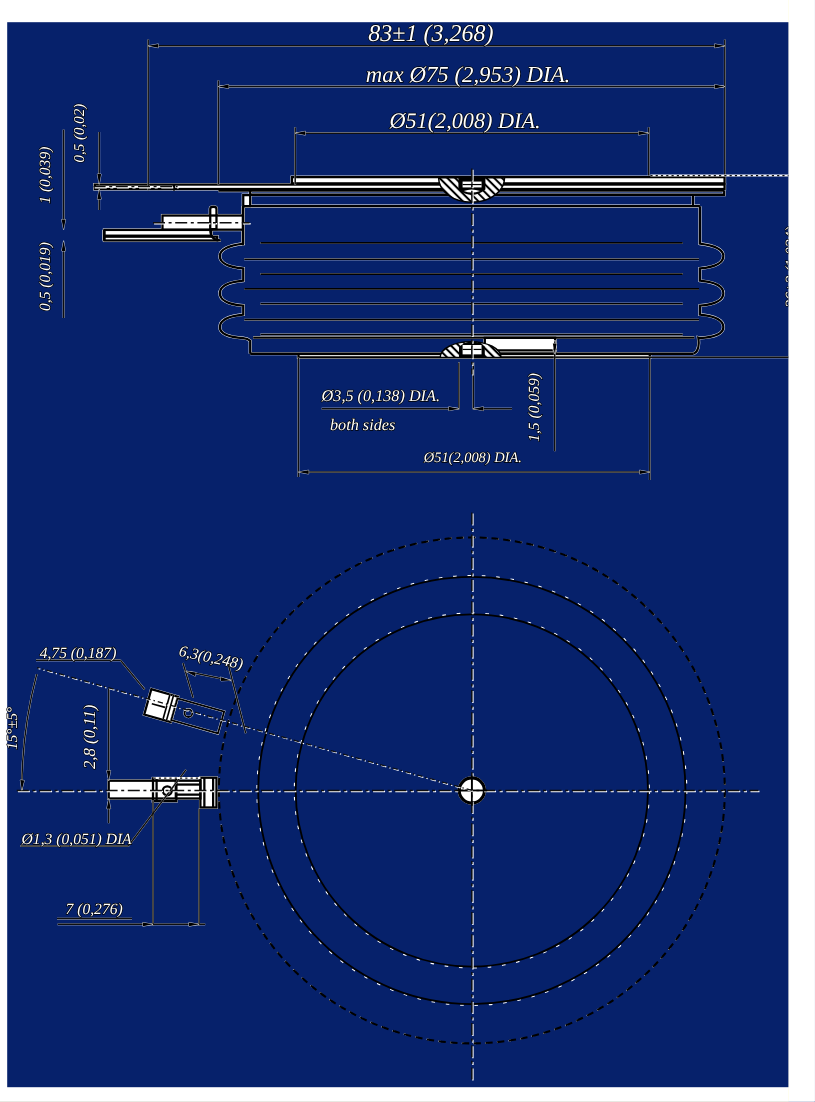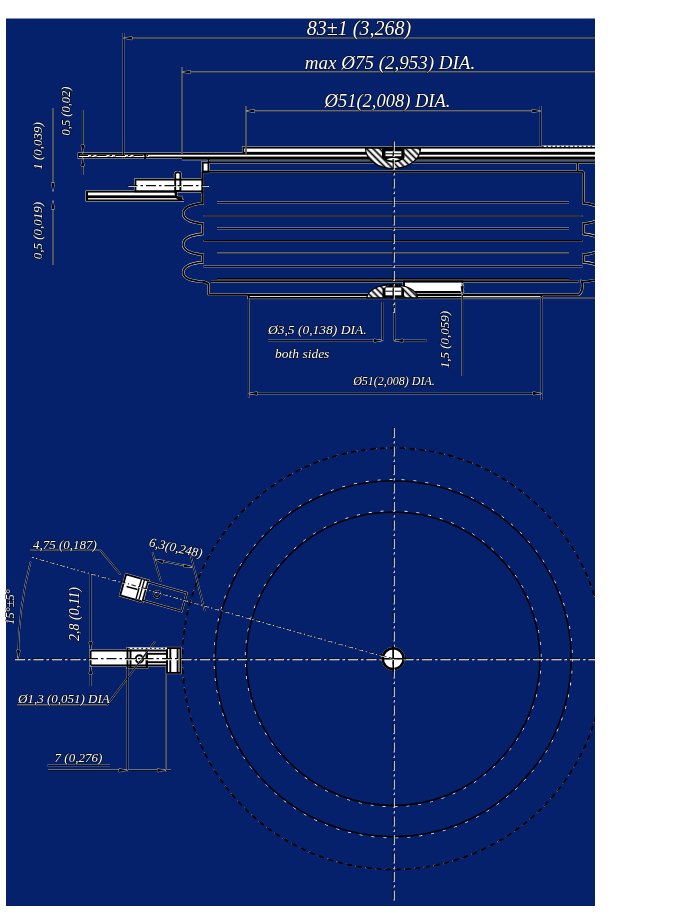--- a/index.html
+++ b/index.html
@@ -1,16 +1,16 @@
 <!DOCTYPE html>
 <html><head>
 <meta charset="utf-8">
 <style>
   html,body{margin:0;padding:0;background:#ffffff;}
-  #page{position:relative;width:595px;height:918px;background:#fef9c3;overflow:hidden;}
+  #page{position:relative;width:657px;height:918px;background:#fef9c3;overflow:hidden;}
   svg{position:absolute;left:0;top:0;}
   text{font-family:"Liberation Serif",serif;font-style:italic;fill:#ffffff;stroke:#000000;stroke-width:1.15px;paint-order:stroke;stroke-linejoin:round;}
 </style>
 </head>
 <body>
 <div id="page">
 <svg width="679" height="918" viewBox="0 0 679 918">
 <defs>
   <g id="axis">
           <line x1="393.2" y1="658.7" x2="31" y2="556.3"></line>

